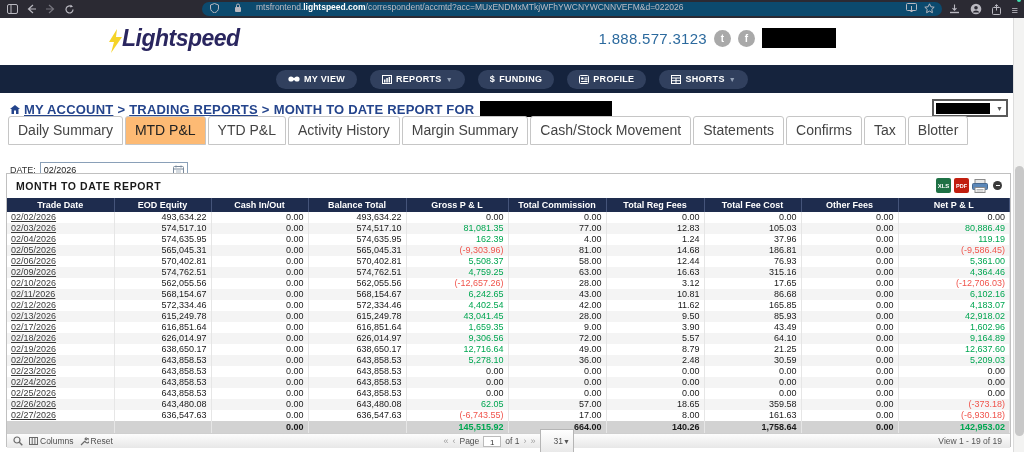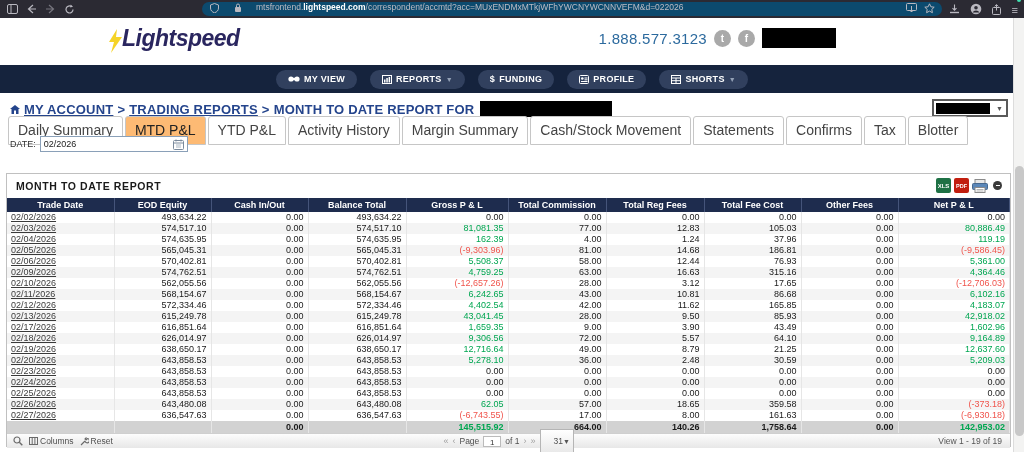--- a/index.html
+++ b/index.html
@@ -53,21 +53,21 @@
   .redact-select{ width:54px; height:11px; background:#000;}
   .select-caret{ font-size:7px; color:#555;}
 
   
   .tabs-row{ position:absolute; top:121px; left:8px; height:24px; display:flex; gap:2px; align-items:flex-end;}
   .tab{ border:1px solid #c6c6c6; background:#fff; color:#444; font-size:14px; padding:5px 9px 6px;
     border-radius:3px 3px 0 0; cursor:pointer; white-space:nowrap;}
   .tab.active{ background:#fdba74; color:#222;}
 
   
-  .date-row{ position:absolute; top:134px; left:10px; height:20px; display:flex; align-items:center; gap:4px;}
+  .date-row{ position:absolute; top:160px; left:10px; height:20px; display:flex; align-items:center; gap:4px;}
   .date-label{ font-size:9px; color:#333;}
   .date-input{ width:148px; height:16px; border:1px solid #8aa0b8; background:#fff; display:flex;
     align-items:center; justify-content:space-between; padding:0 3px; }
   .date-value{ font-size:9px; color:#222;}
 
   
   .panel{ position:absolute; top:173px; left:6px; width:1005px; height:274px; border:1px solid #c0c0c0; background:#fff;}
   .panel-title-bar{ height:24px; position:relative; display:flex; align-items:center; padding:0 9px;}
   .panel-title{ font-size:10.5px; font-weight:bold; color:#1a1a1a; letter-spacing:0.6px;}
   .export-icons{ position:absolute; right:8px; top:4px; display:flex; gap:3px; align-items:center;}

